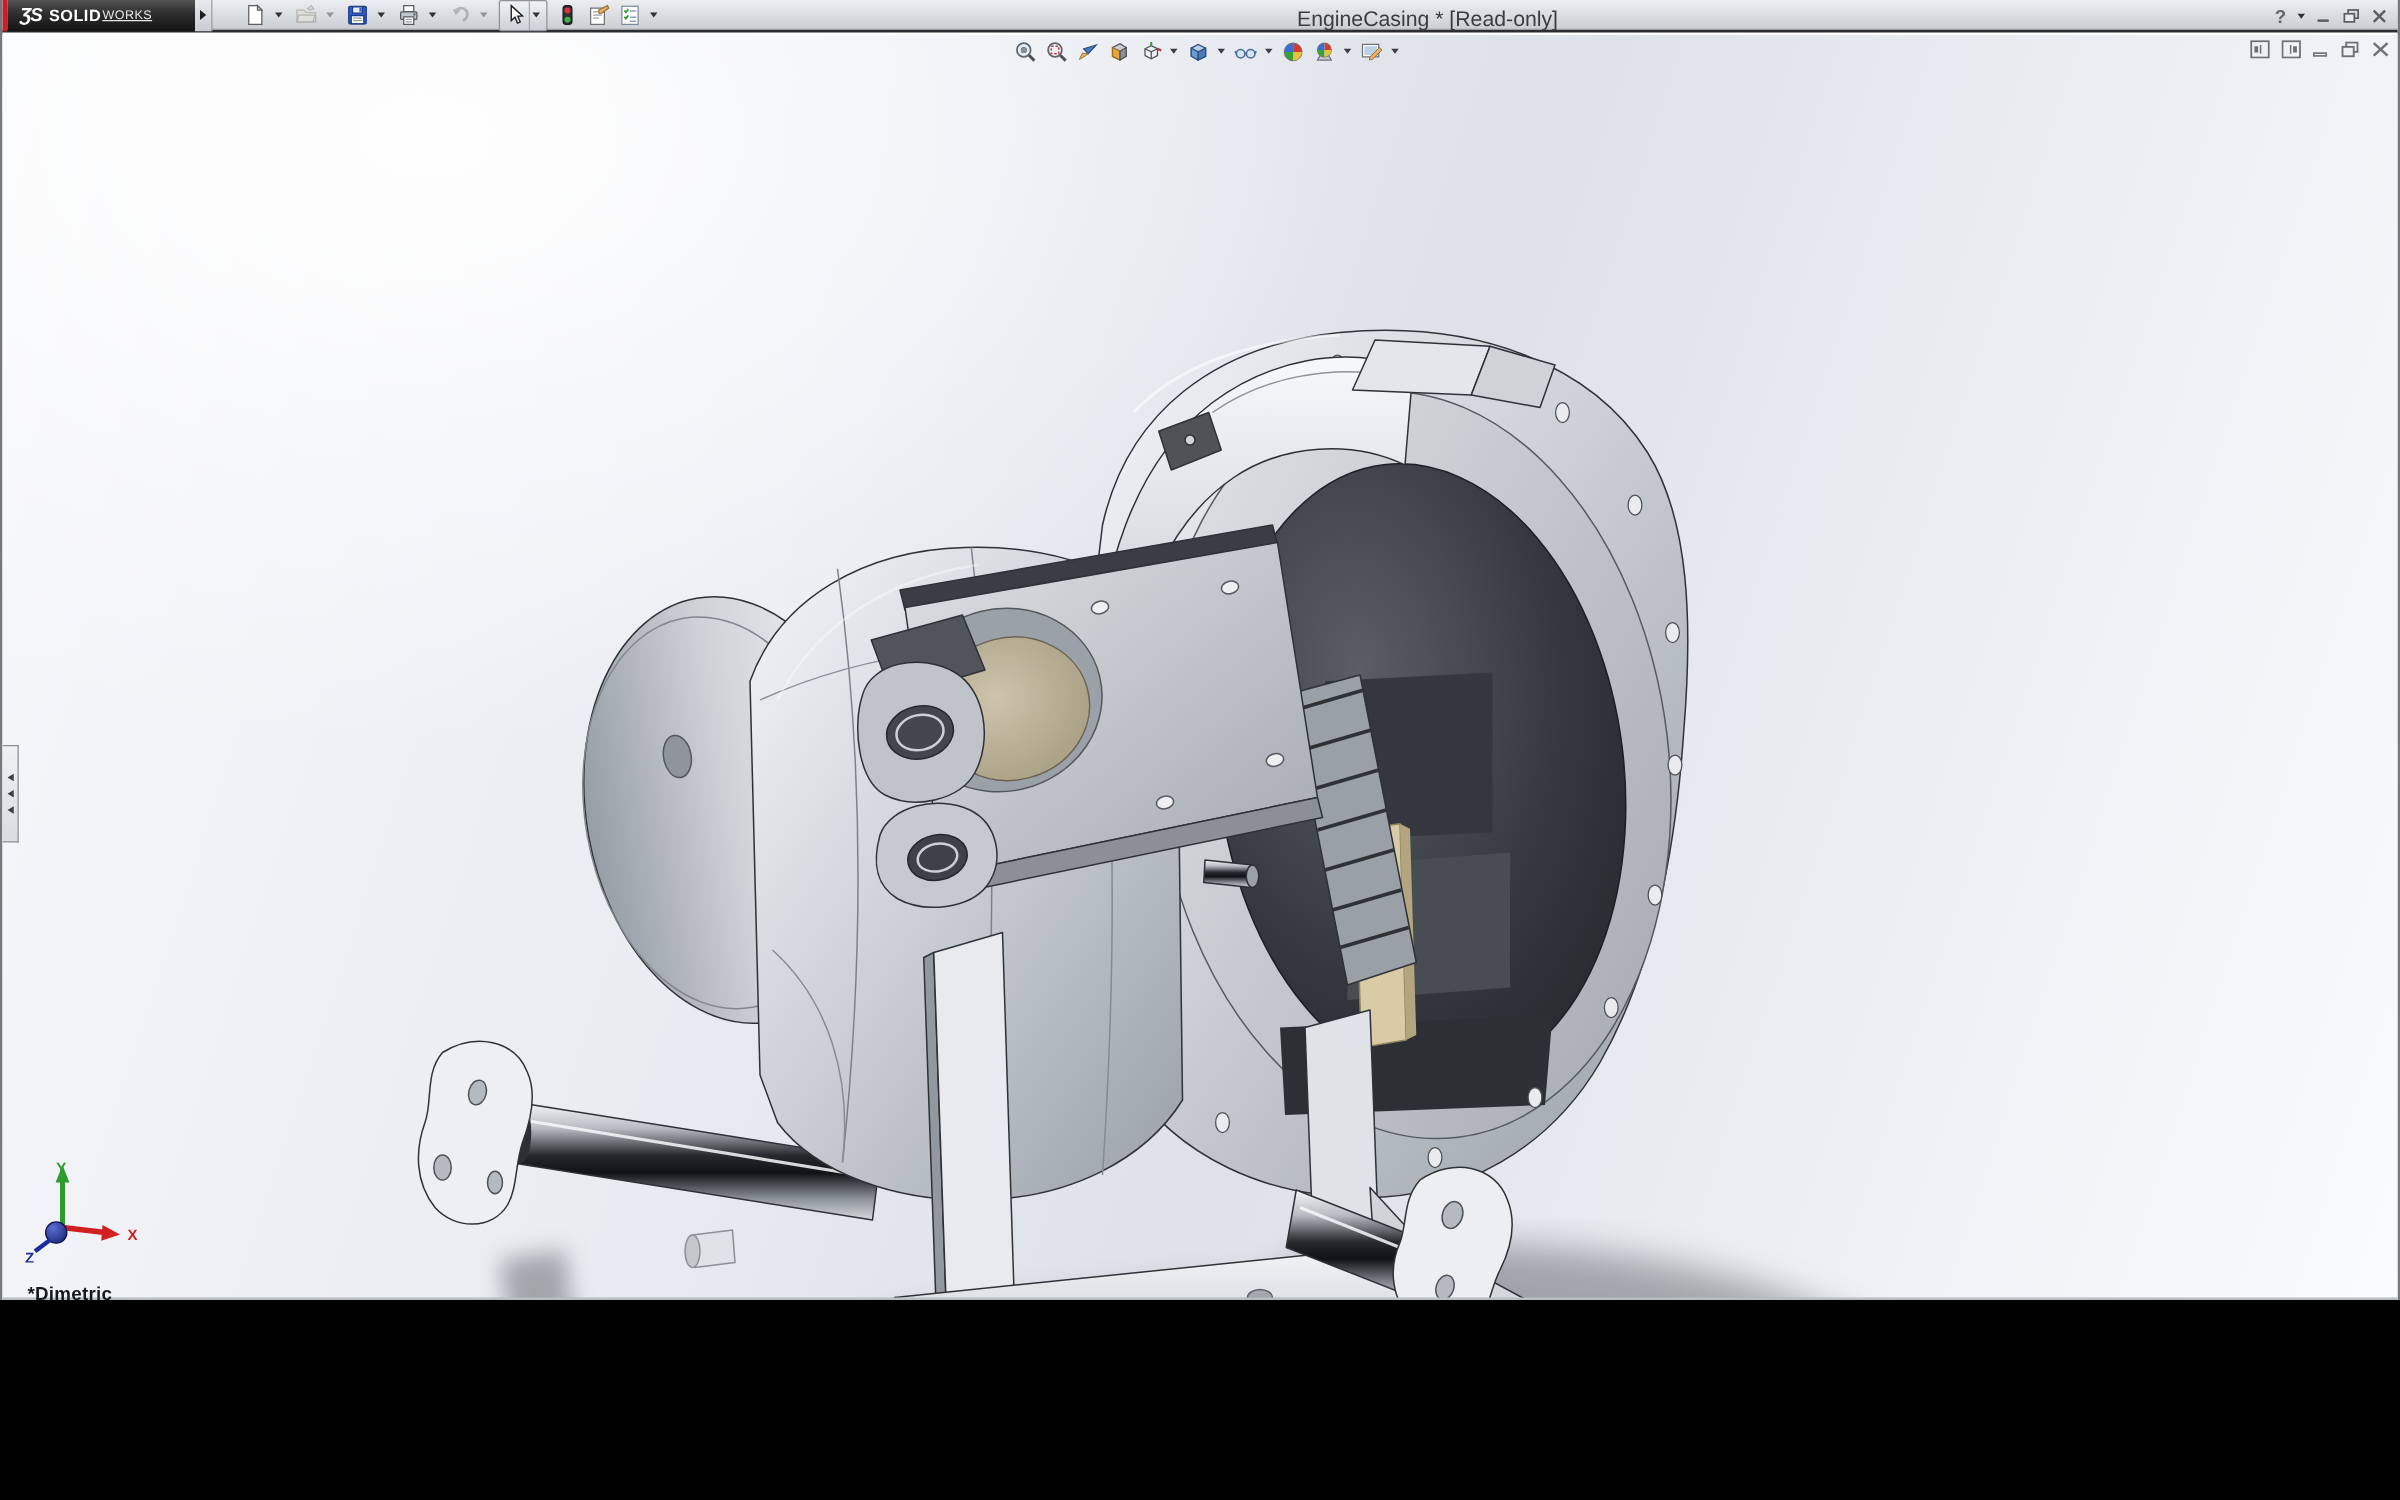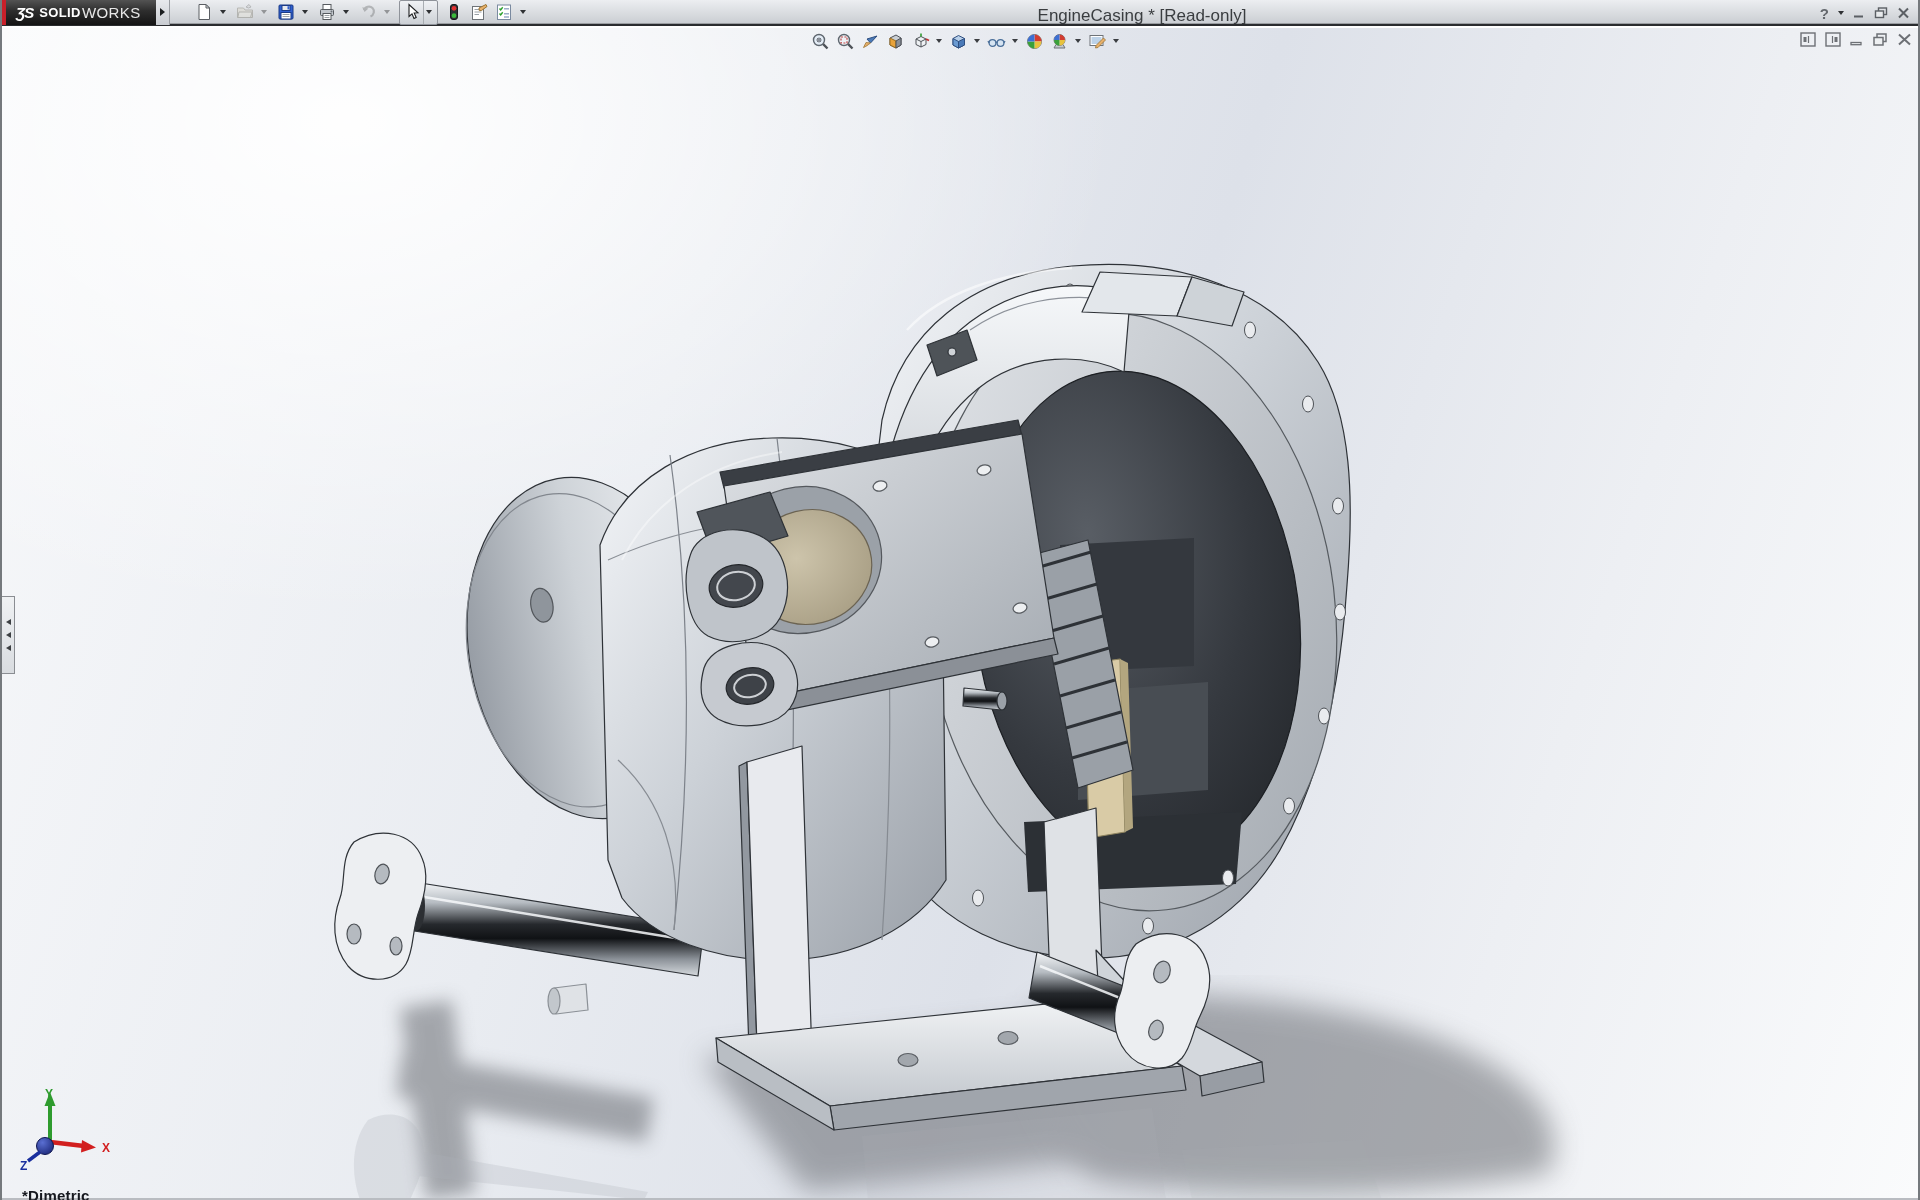--- a/index.html
+++ b/index.html
@@ -1,39 +1,39 @@
 <!DOCTYPE html>
 <html><head>
 <meta charset="utf-8">
 <style>
   * { margin:0; padding:0; box-sizing:border-box; }
   html,body { width:1920px; height:1200px; overflow:hidden; background:#000; }
   .app {
-    position:relative; width:1920px; height:1200px;
+    position:relative; width:1920px; height:1040px;
     font-family:"Liberation Sans","DejaVu Sans",sans-serif;
     border-left:2px solid #75797d; border-right:2px solid #75797d;
     background:#fff;
   }
   
   .titlebar {
     position:absolute; top:0; left:0; right:0; height:26px;
     background:linear-gradient(#eceef1,#d4d7db 70%,#c9cdd2);
     box-shadow:inset 0 -1px #9a9da1;
     border-bottom:2px solid #2a2c2f;
     display:flex; align-items:center; z-index:30;
   }
   .brand-red { width:4px; height:26px; background:#c8202a; flex:0 0 auto; }
   .brand {
     height:26px; width:150px; flex:0 0 auto;
     background:linear-gradient(#565656,#2e2e2e 45%,#141414);
     color:#fff; display:flex; align-items:center; padding-left:10px; gap:6px;
   }
   .brand .glyph { font-style:italic; font-weight:bold; font-size:15px; letter-spacing:-1px; }
   .brand .bold  { font-weight:bold; font-size:13px; letter-spacing:.4px;text-align:right; }
-  .brand .light { font-weight:normal; font-size:15px; letter-spacing:.4px; color:#e8e8e8; margin-left:-5px;}
+  .brand .light { font-weight:normal; font-size:10px; letter-spacing:.4px; color:#e8e8e8; margin-left:-5px;text-decoration:underline;}
   .flyout {
     width:14px; height:26px; flex:0 0 auto; display:flex; align-items:center; justify-content:center;
     background:linear-gradient(#e9ebee,#c9ccd1); border-right:1px solid #9a9da2; cursor:pointer;
   }
   .tri-right { width:0;height:0;border-top:4px solid transparent;border-bottom:4px solid transparent;border-left:5px solid #1c1e20; }
   .main-toolbar { display:flex; align-items:center; margin-left:22px; gap:2px; }
   .tb-btn {
     width:23px; height:23px; display:flex; align-items:center; justify-content:center;
     border-radius:2px; cursor:pointer;
   }

